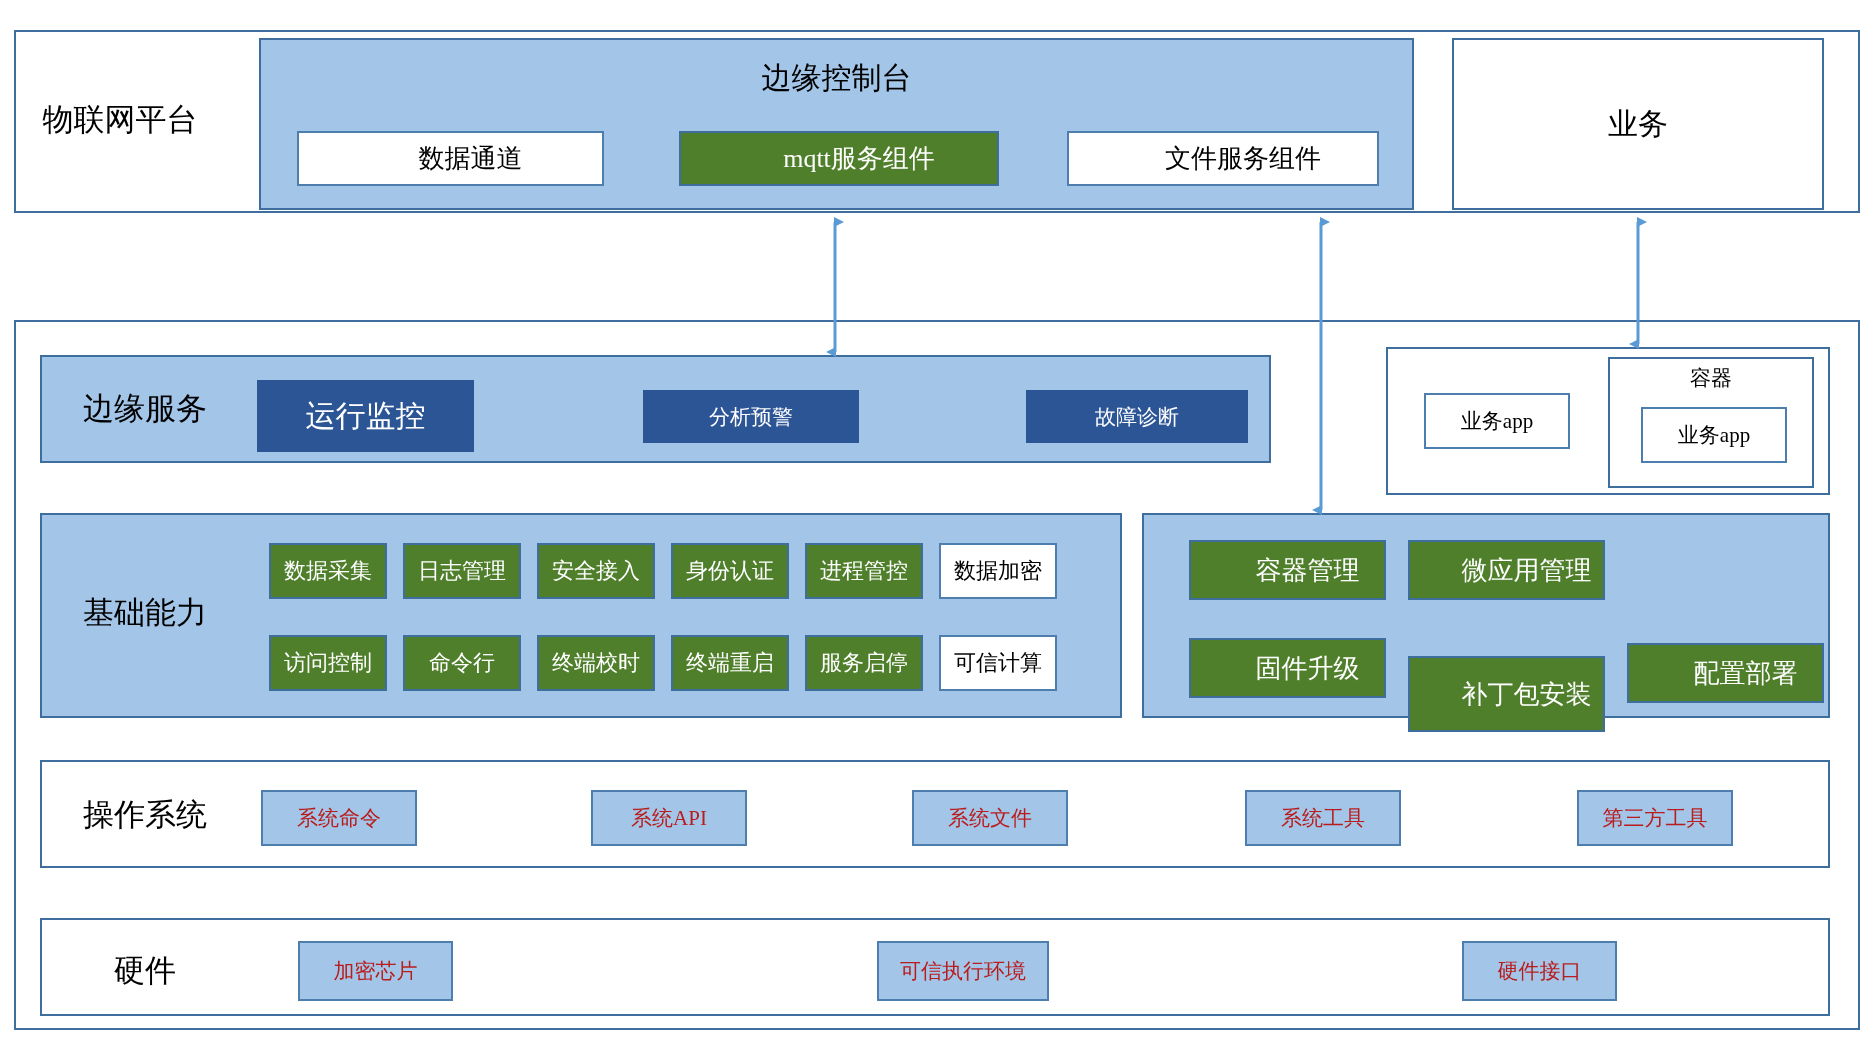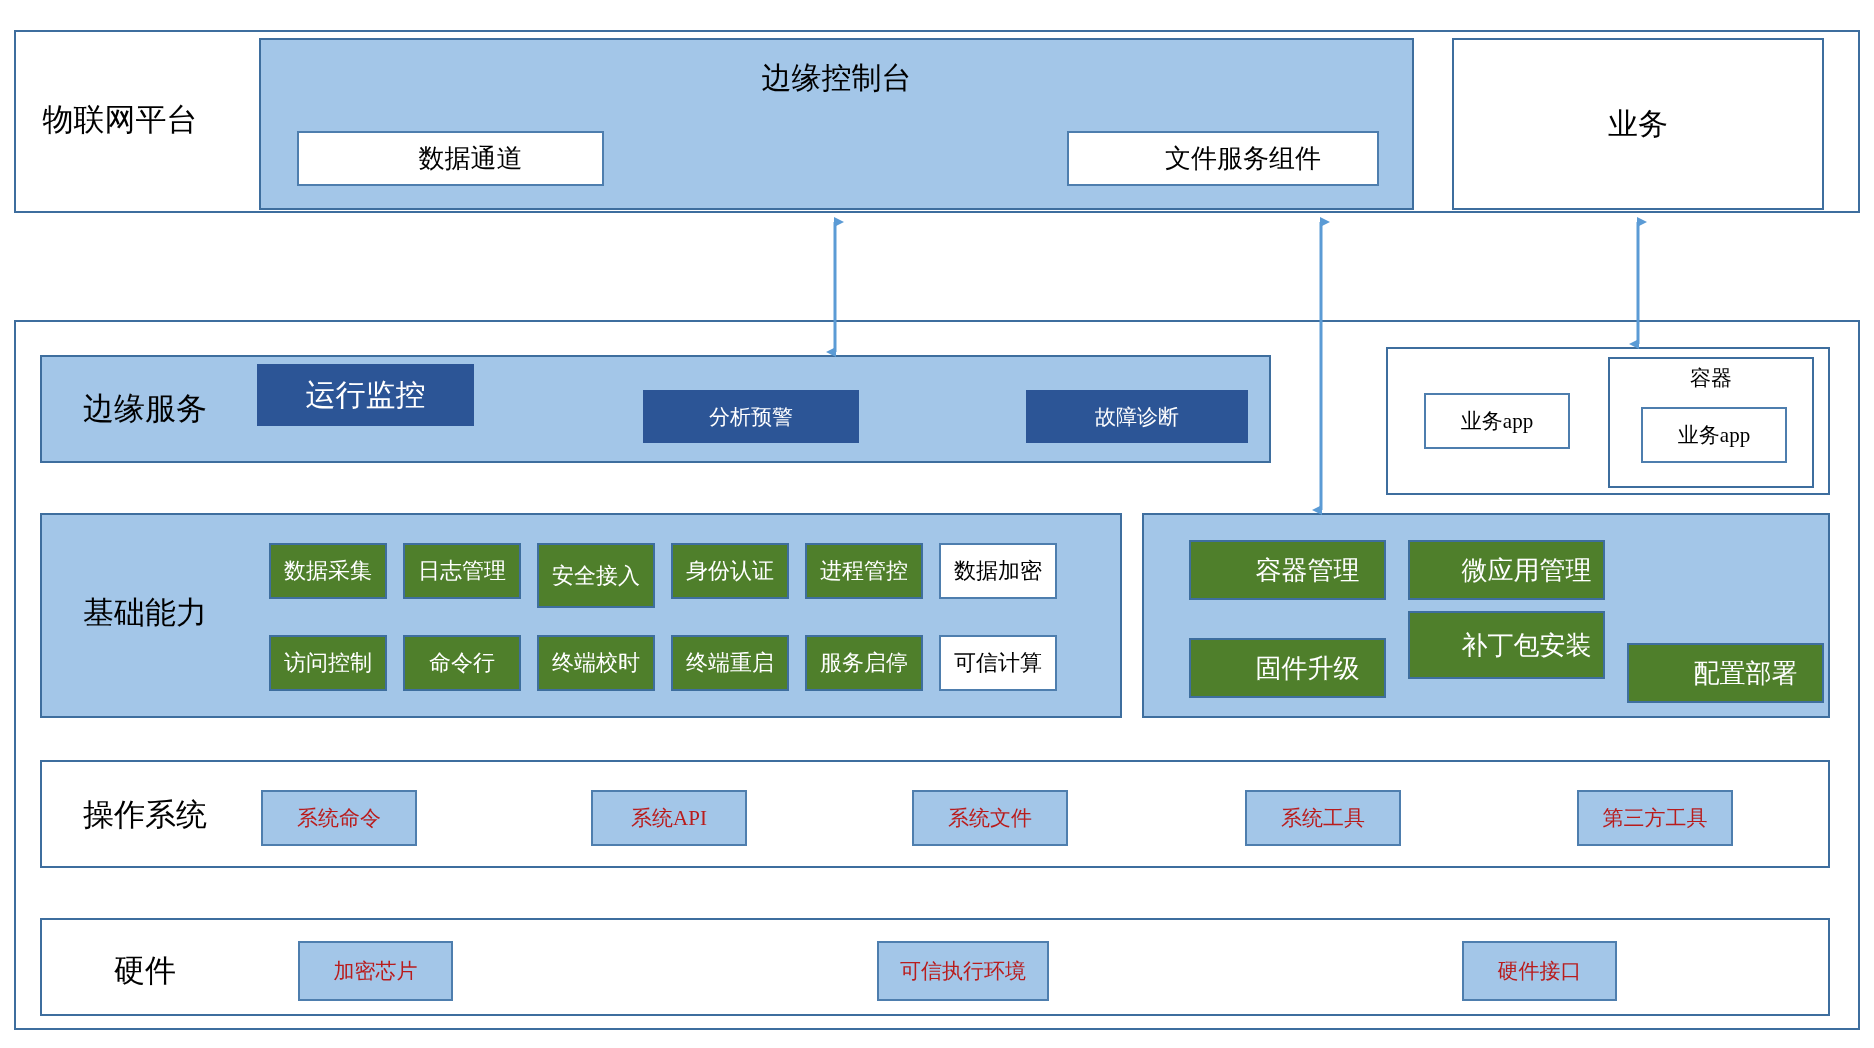--- a/index.html
+++ b/index.html
@@ -78,32 +78,33 @@
   <div class="abs outer-frame" style="left:14px;top:30px;width:1846px;height:183px;"></div>
 
   <div class="abs ctr lbl-section" style="left:40px;top:60px;width:160px;height:120px;">物联网平台</div>
 
   <div class="abs panel-blue" style="left:259px;top:38px;width:1155px;height:172px;"></div>
 
   <div class="abs ctr lbl-xl" style="left:259px;top:55px;width:1155px;height:46px;">边缘控制台</div>
 
   <div class="abs ctr chip-outline lbl-lg" style="left:297px;top:131px;width:307px;height:55px;">数据通道</div>
 
+  <div class="abs ctr chip-green lbl-lg" style="left:679px;top:131px;width:320px;height:55px;">mqtt服务组件</div>
 
   <div class="abs ctr chip-outline lbl-lg" style="left:1067px;top:131px;width:312px;height:55px;">文件服务组件</div>
 
   <div class="abs ctr panel-white lbl-xl" style="left:1452px;top:38px;width:372px;height:172px;">业务</div>
 
   <div class="abs outer-frame" style="left:14px;top:320px;width:1846px;height:710px;"></div>
 
   <div class="abs panel-blue" style="left:40px;top:355px;width:1231px;height:108px;"></div>
 
   <div class="abs ctr lbl-section" style="left:60px;top:385px;width:170px;height:48px;">边缘服务</div>
 
-  <div class="abs ctr chip-darkblue lbl-xl" style="left:257px;top:364px;width:217px;height:62px;">运行监控</div>
+  <div class="abs ctr chip-darkblue lbl-xl" style="left:257px;top:380px;width:217px;height:72px;">运行监控</div>
 
   <div class="abs ctr chip-darkblue lbl-md" style="left:643px;top:390px;width:216px;height:53px;">分析预警</div>
 
   <div class="abs ctr chip-darkblue lbl-md" style="left:1026px;top:390px;width:222px;height:53px;">故障诊断</div>
 
   <div class="abs panel-white" style="left:1386px;top:347px;width:444px;height:148px;"></div>
 
   <div class="abs ctr chip-white lbl-md" style="left:1424px;top:393px;width:146px;height:56px;">业务app</div>
 
   <div class="abs panel-white" style="left:1608px;top:357px;width:206px;height:131px;"></div>
@@ -111,39 +112,39 @@
   <div class="abs ctr lbl-md" style="left:1608px;top:362px;width:206px;height:32px;">容器</div>
 
   <div class="abs ctr chip-white lbl-md" style="left:1641px;top:407px;width:146px;height:56px;">业务app</div>
 
   <div class="abs panel-blue" style="left:40px;top:513px;width:1082px;height:205px;"></div>
 
   <div class="abs ctr lbl-section" style="left:60px;top:588px;width:170px;height:50px;">基础能力</div>
 
   <div class="abs ctr chip-green lbl-sm" style="left:269px;top:543px;width:118px;height:56px;">数据采集</div>
   <div class="abs ctr chip-green lbl-sm" style="left:403px;top:543px;width:118px;height:56px;">日志管理</div>
-  <div class="abs ctr chip-green lbl-sm" style="left:537px;top:543px;width:118px;height:65px;">安全接入</div>
+  <div class="abs ctr chip-green lbl-sm" style="left:537px;top:543px;width:118px;height:56px;">安全接入</div>
   <div class="abs ctr chip-green lbl-sm" style="left:671px;top:543px;width:118px;height:56px;">身份认证</div>
   <div class="abs ctr chip-green lbl-sm" style="left:805px;top:543px;width:118px;height:56px;">进程管控</div>
   <div class="abs ctr chip-outline lbl-sm" style="left:939px;top:543px;width:118px;height:56px;">数据加密</div>
 
   <div class="abs ctr chip-green lbl-sm" style="left:269px;top:635px;width:118px;height:56px;">访问控制</div>
   <div class="abs ctr chip-green lbl-sm" style="left:403px;top:635px;width:118px;height:56px;">命令行</div>
   <div class="abs ctr chip-green lbl-sm" style="left:537px;top:635px;width:118px;height:56px;">终端校时</div>
   <div class="abs ctr chip-green lbl-sm" style="left:671px;top:635px;width:118px;height:56px;">终端重启</div>
   <div class="abs ctr chip-green lbl-sm" style="left:805px;top:635px;width:118px;height:56px;">服务启停</div>
   <div class="abs ctr chip-outline lbl-sm" style="left:939px;top:635px;width:118px;height:56px;">可信计算</div>
 
   <div class="abs panel-blue" style="left:1142px;top:513px;width:688px;height:205px;"></div>
 
   <div class="abs ctr chip-green lbl-lg" style="left:1189px;top:540px;width:197px;height:60px;">容器管理</div>
   <div class="abs ctr chip-green lbl-lg" style="left:1408px;top:540px;width:197px;height:60px;">微应用管理</div>
 
   <div class="abs ctr chip-green lbl-lg" style="left:1189px;top:638px;width:197px;height:60px;">固件升级</div>
-  <div class="abs ctr chip-green lbl-lg" style="left:1408px;top:611px;width:197px;height:68px;">补丁包安装</div>
+  <div class="abs ctr chip-green lbl-lg" style="left:1408px;top:656px;width:197px;height:76px;">补丁包安装</div>
   <div class="abs ctr chip-green lbl-lg" style="left:1627px;top:643px;width:197px;height:60px;">配置部署</div>
 
   <div class="abs panel-white" style="left:40px;top:760px;width:1790px;height:108px;"></div>
 
   <div class="abs ctr lbl-section" style="left:60px;top:791px;width:170px;height:48px;">操作系统</div>
 
   <div class="abs ctr chip-inner-blue lbl-md" style="left:261px;top:790px;width:156px;height:56px;">系统命令</div>
   <div class="abs ctr chip-inner-blue lbl-md" style="left:591px;top:790px;width:156px;height:56px;">系统API</div>
   <div class="abs ctr chip-inner-blue lbl-md" style="left:912px;top:790px;width:156px;height:56px;">系统文件</div>
   <div class="abs ctr chip-inner-blue lbl-md" style="left:1245px;top:790px;width:156px;height:56px;">系统工具</div>

